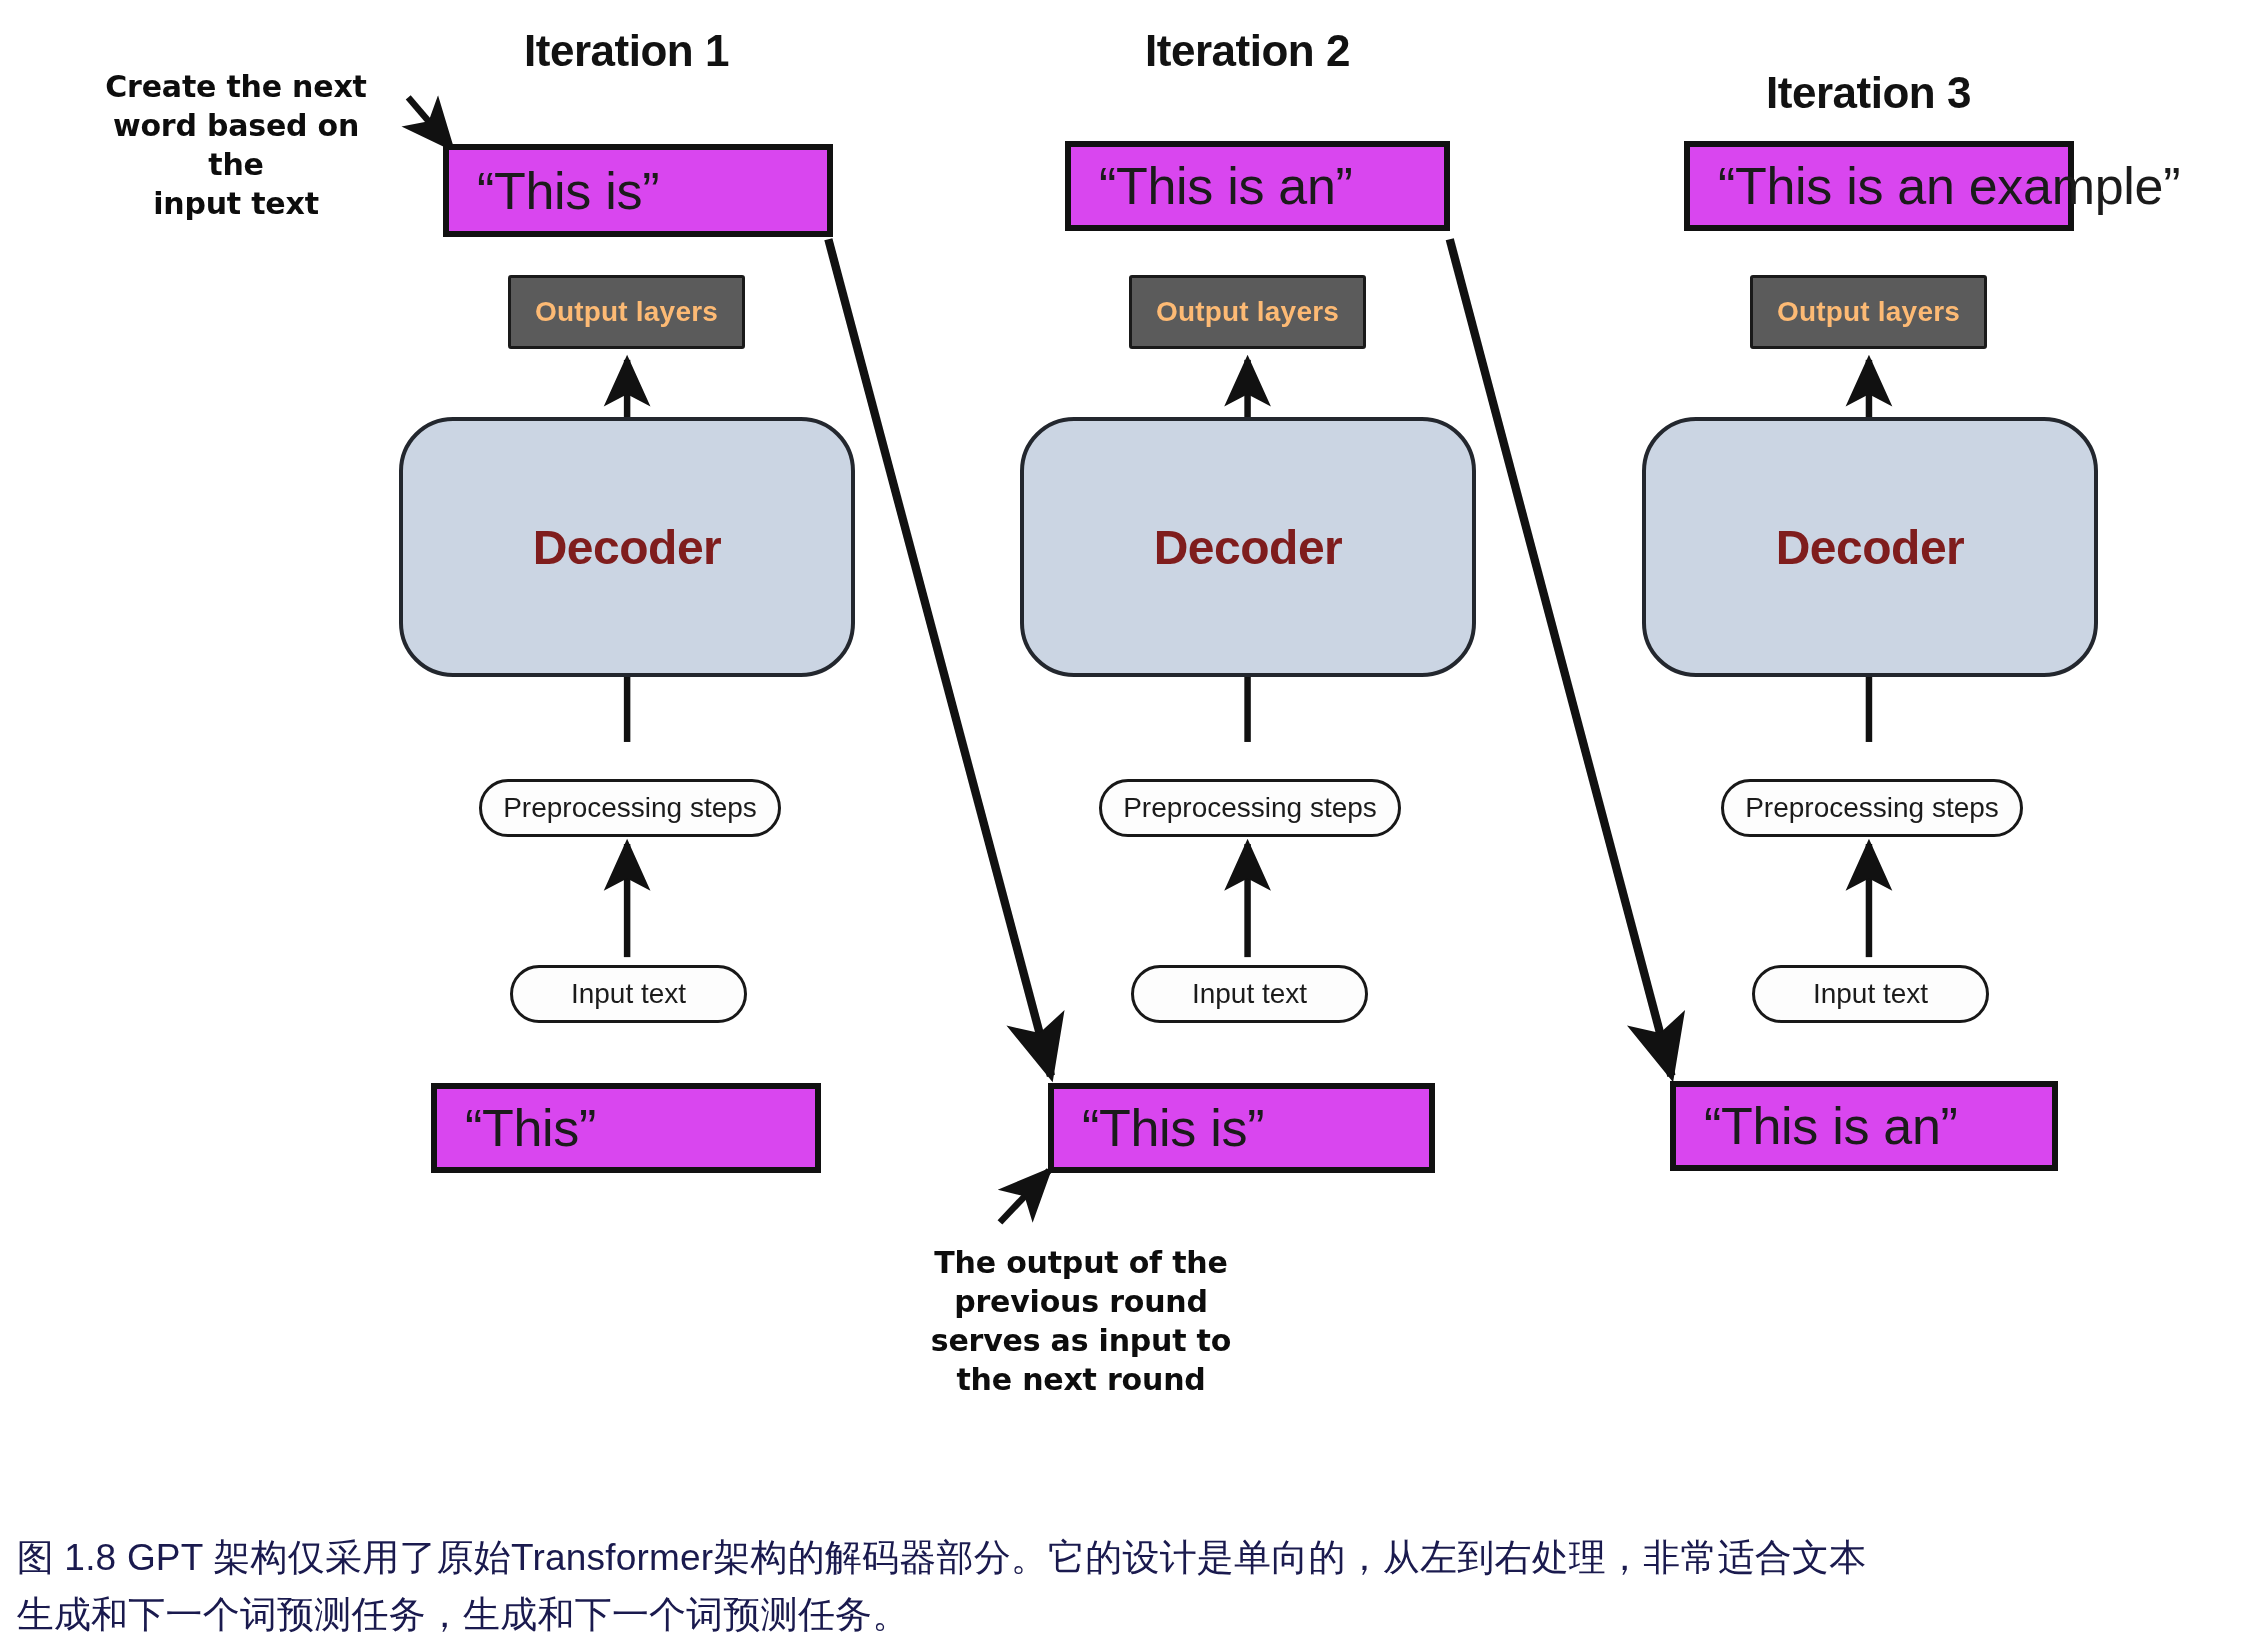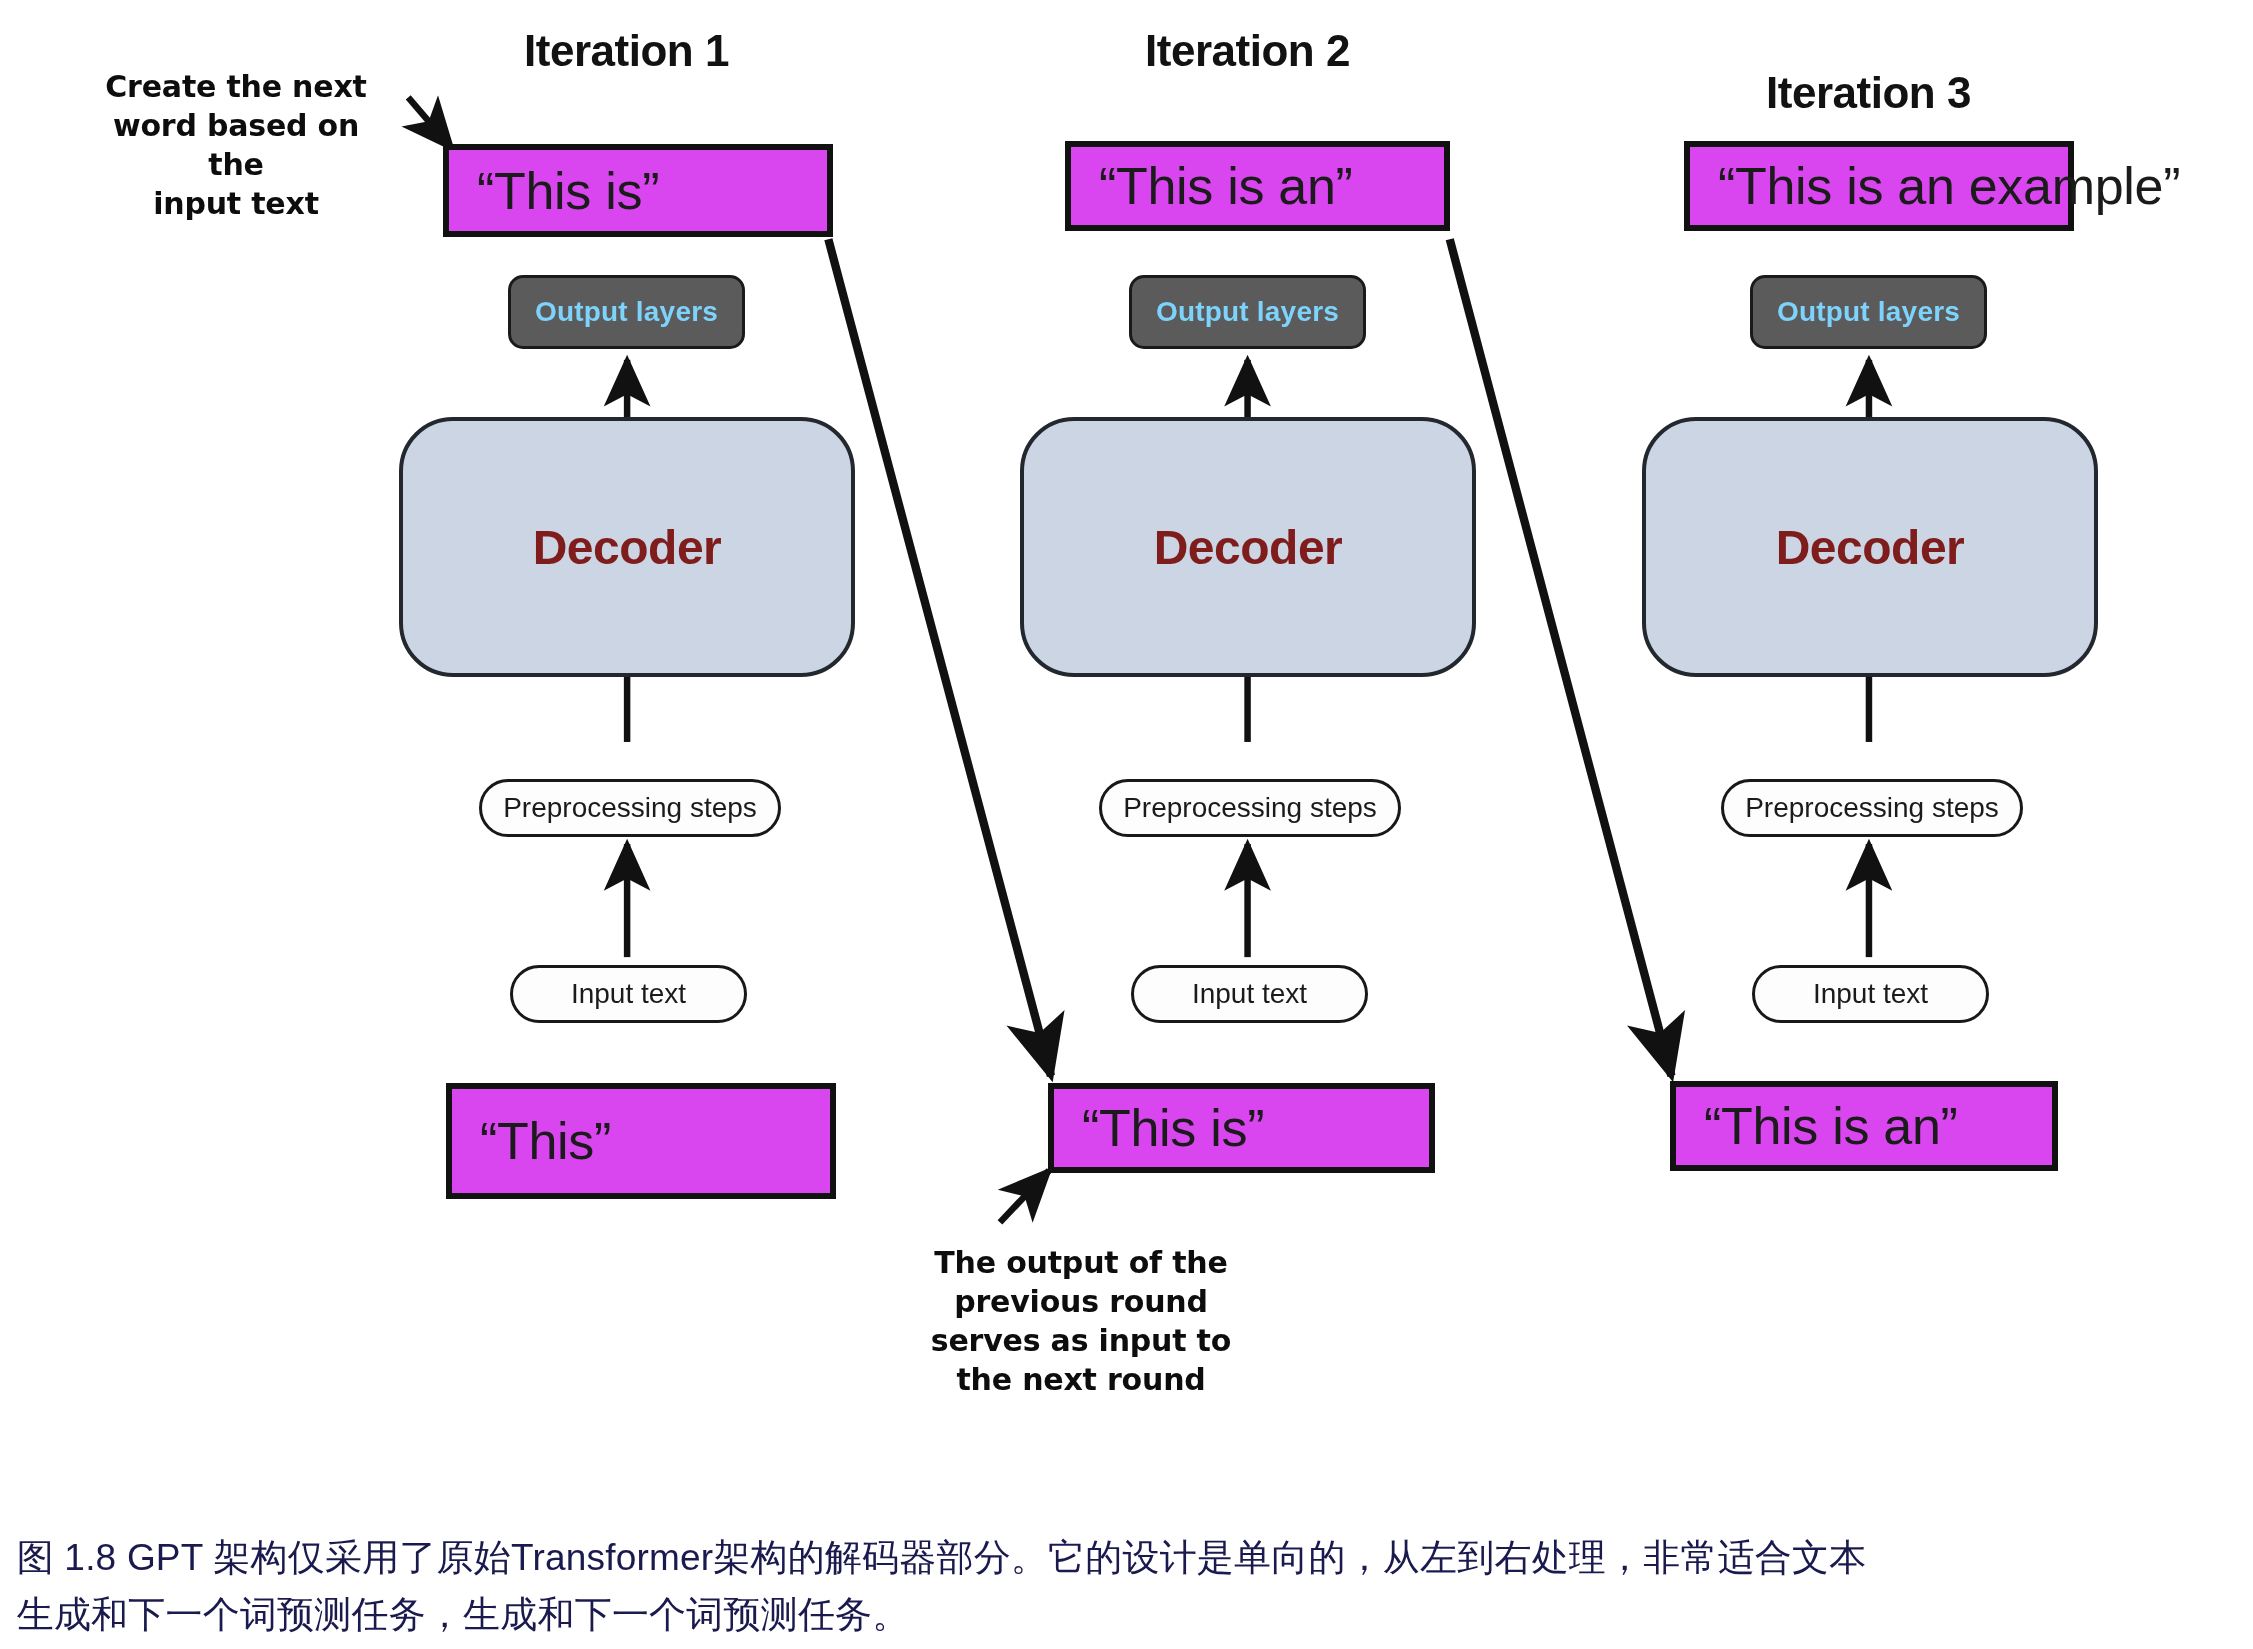--- a/index.html
+++ b/index.html
@@ -42,22 +42,22 @@
     font-size: 52px;
     color: #1b1b1b;
     letter-spacing: -0.3px;
     white-space: nowrap;
   }
 
   
   .output-layers {
     background: #5b5b5b;
     border: 3.7px solid #1a1a1a;
-    border-radius: 15px;
-    color: #7dd3fc;
+    border-radius: 3px;
+    color: #fdba74;
     display: flex;
     align-items: center;
     justify-content: center;
     font-size: 28px;
     font-weight: 600;
     letter-spacing: 0.2px;
     white-space: nowrap;
   }
 
   
@@ -163,21 +163,21 @@
   <div class="abs textbox" style="left:443px; top:144px; width:390px; height:93px;">“This is”</div>
 
   <div class="abs output-layers" style="left:508px; top:275px; width:237px; height:74px;">Output layers</div>
 
   <div class="abs decoder" style="left:399px; top:417px; width:456px; height:260px;">Decoder</div>
 
   <div class="abs pill" style="left:479px; top:779px; width:302px; height:58px;">Preprocessing steps</div>
 
   <div class="abs pill" style="left:510px; top:965px; width:237px; height:58px;">Input text</div>
 
-  <div class="abs textbox" style="left:446px; top:1083px; width:390px; height:116px;">“This”</div>
+  <div class="abs textbox" style="left:431px; top:1083px; width:390px; height:90px;">“This”</div>
 
   <div class="abs col-title" style="left:1025px; top:26px; width:445px;">Iteration 2</div>
 
   <div class="abs textbox" style="left:1065px; top:141px; width:385px; height:90px;">“This is an”</div>
 
   <div class="abs output-layers" style="left:1129px; top:275px; width:237px; height:74px;">Output layers</div>
 
   <div class="abs decoder" style="left:1020px; top:417px; width:456px; height:260px;">Decoder</div>
 
   <div class="abs pill" style="left:1099px; top:779px; width:302px; height:58px;">Preprocessing steps</div>

